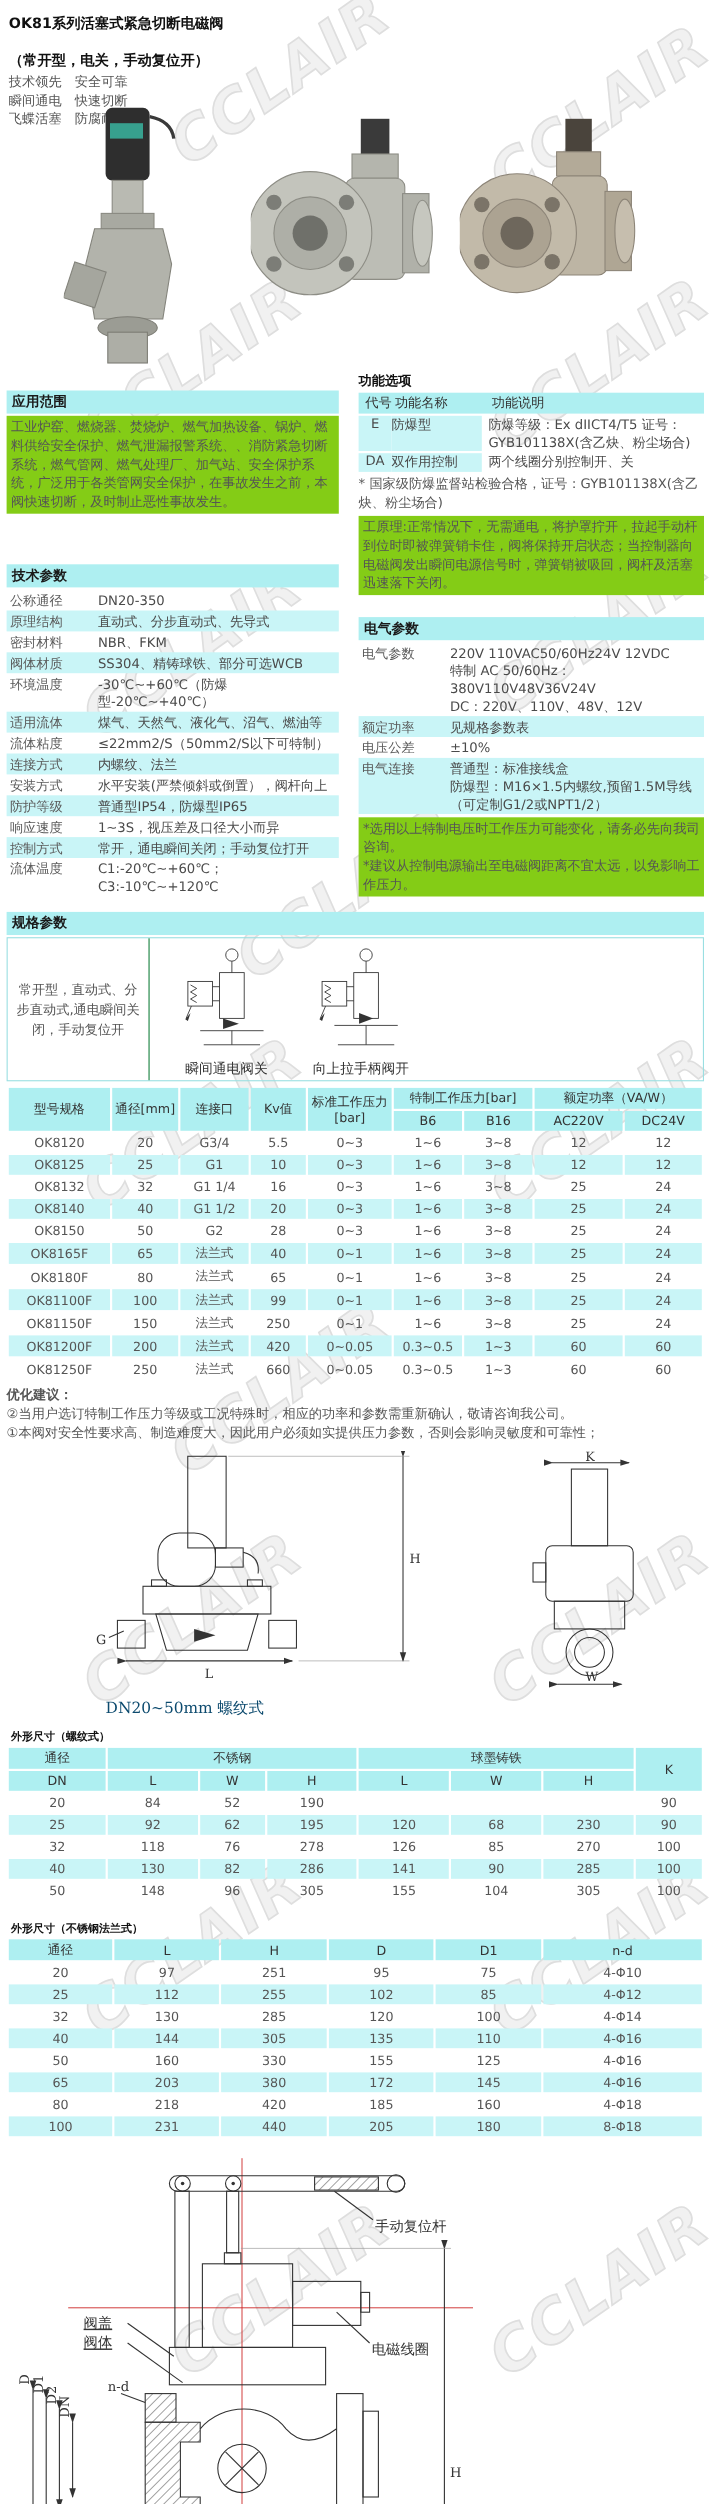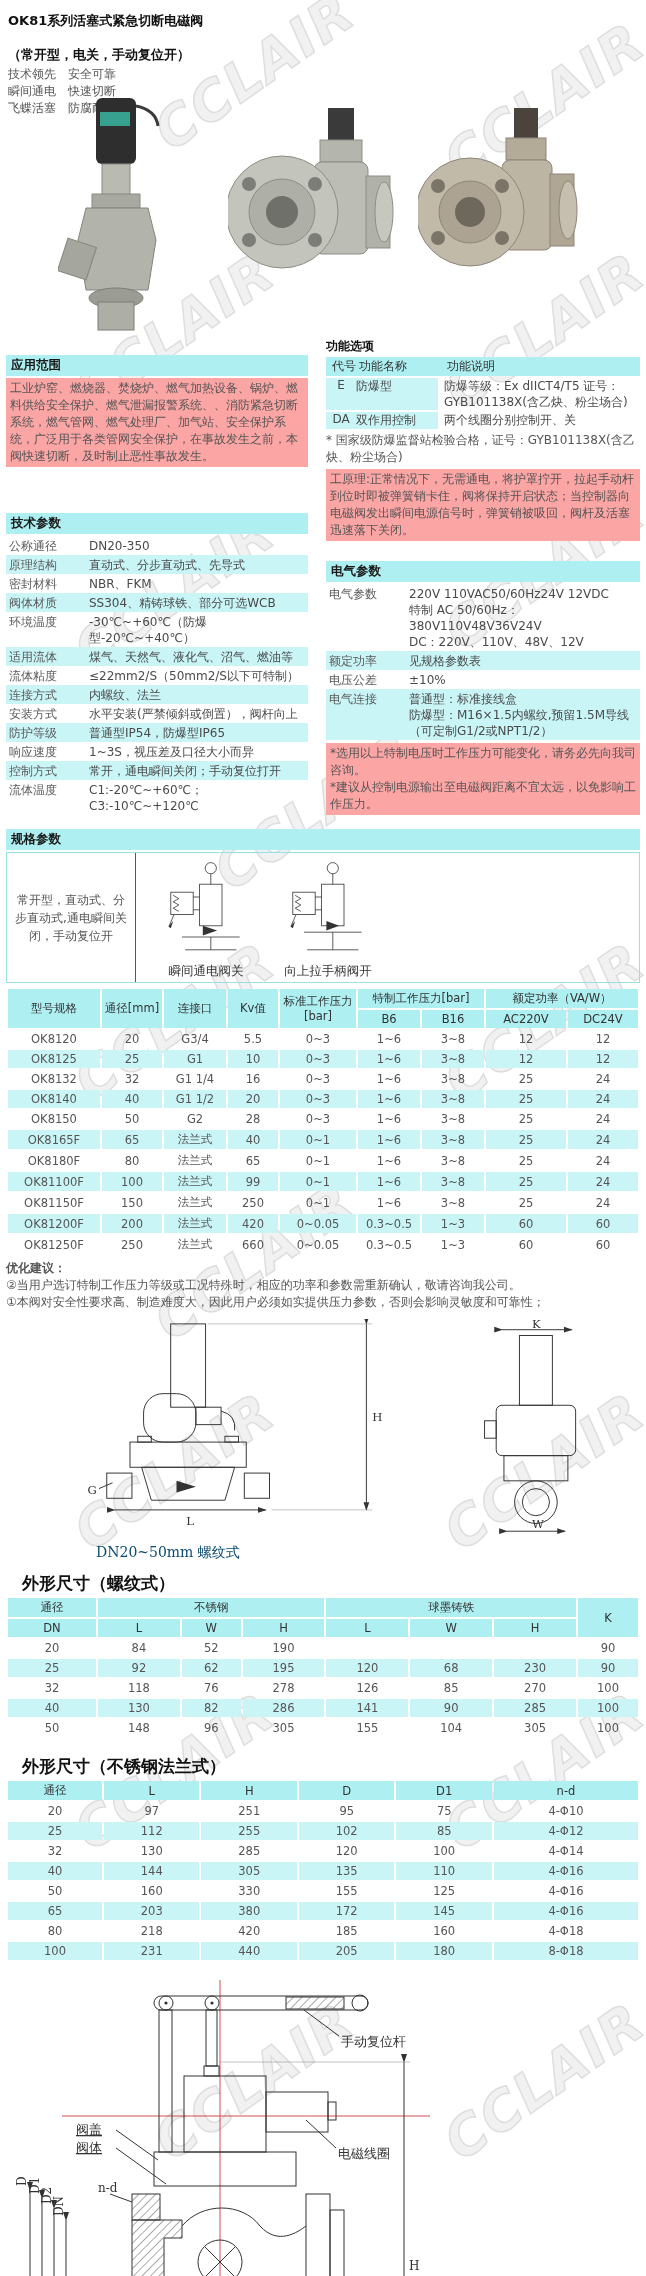--- a/index.html
+++ b/index.html
@@ -14,21 +14,21 @@
   .features div{color:#555;line-height:17px;margin-left:2px;}
   .topzone{position:relative;height:328px;}
   .topzone .txt{position:absolute;left:0;top:0;width:260px;}
   .photo{position:absolute;}
   .p1{left:52px;top:88px;} .p2{left:222px;top:86px;} .p3{left:412px;top:90px;}
   .cols{display:flex;gap:18px;align-items:flex-end;margin-top:2px;}
   .col-left{width:302px;flex:none;}
   .col-right{flex:1;min-width:0;}
   .sec-bar{background:#aeeff1;font-weight:700;color:#1a1a1a;font-size:12.5px;
            padding:2px 5px;margin-bottom:2px;}
-  .cyanblock{background:#fca5a5;padding:2px 4px;line-height:17px;color:#555;}
+  .cyanblock{background:#84cc16;padding:2px 4px;line-height:17px;color:#555;}
   .params > div{display:flex;line-height:16px;padding:1.5px 3px;}
   .params > div:nth-of-type(even){background:#c9f5f7;}
   .params .pl{width:80px;flex:none;color:#5a5a5a;}
   .params .pv{flex:1;white-space:pre-line;color:#4a4a4a;}
   .fo-head{display:flex;background:#aeeff1;padding:1px 3px;color:#333;}
   .fo-rows > div{display:flex;margin-top:2px;}
   .fo-code{width:30px;flex:none;background:#c9f5f7;text-align:center;}
   .fo-name{width:82px;flex:none;background:#c9f5f7;}
   .fo-desc{flex:1;line-height:16px;padding-left:6px;}
   .note-line{line-height:17px;color:#555;margin-top:3px;}
@@ -40,21 +40,21 @@
   .fig{text-align:center;}
   .fig .cap{font-size:12.5px;color:#333;margin-top:1px;}
   table{border-collapse:separate;border-spacing:2px;width:100%;}
   th{background:#aeeff1;font-weight:400;color:#333;padding:2px 2px;font-size:11.5px;text-align:center;}
   td{padding:2px 2px;text-align:center;color:#555;font-size:11.5px;}
   tbody tr:nth-child(even) td{background:#c9f5f7;}
   .advice-h{font-weight:700;color:#111;margin-top:4px;}
   .advice div{line-height:17px;color:#555;}
   .draw{margin-top:8px;}
   .draw-cap{font-size:14px;color:#0c4a6e;margin:2px 0 6px 90px;font-family:"DejaVu Serif",serif;}
-  .dim-h{font-weight:700;color:#111;margin:10px 0 1px 16px;font-size:17px;}
+  .dim-h{font-weight:700;color:#111;margin:10px 0 1px 4px;font-size:10px;}
   svg text{font-family:"DejaVu Sans",sans-serif;}
   svg .lbl{font-size:13px;fill:#333;}
   svg .dimtxt{font-size:12px;fill:#333;font-family:"DejaVu Serif",serif;}
   svg .line{stroke:#333;stroke-width:1;fill:none;}
   svg .red{stroke:#cc2222;stroke-width:0.8;}
 </style>
 </head>
 <body>
 
 <div class="page">

